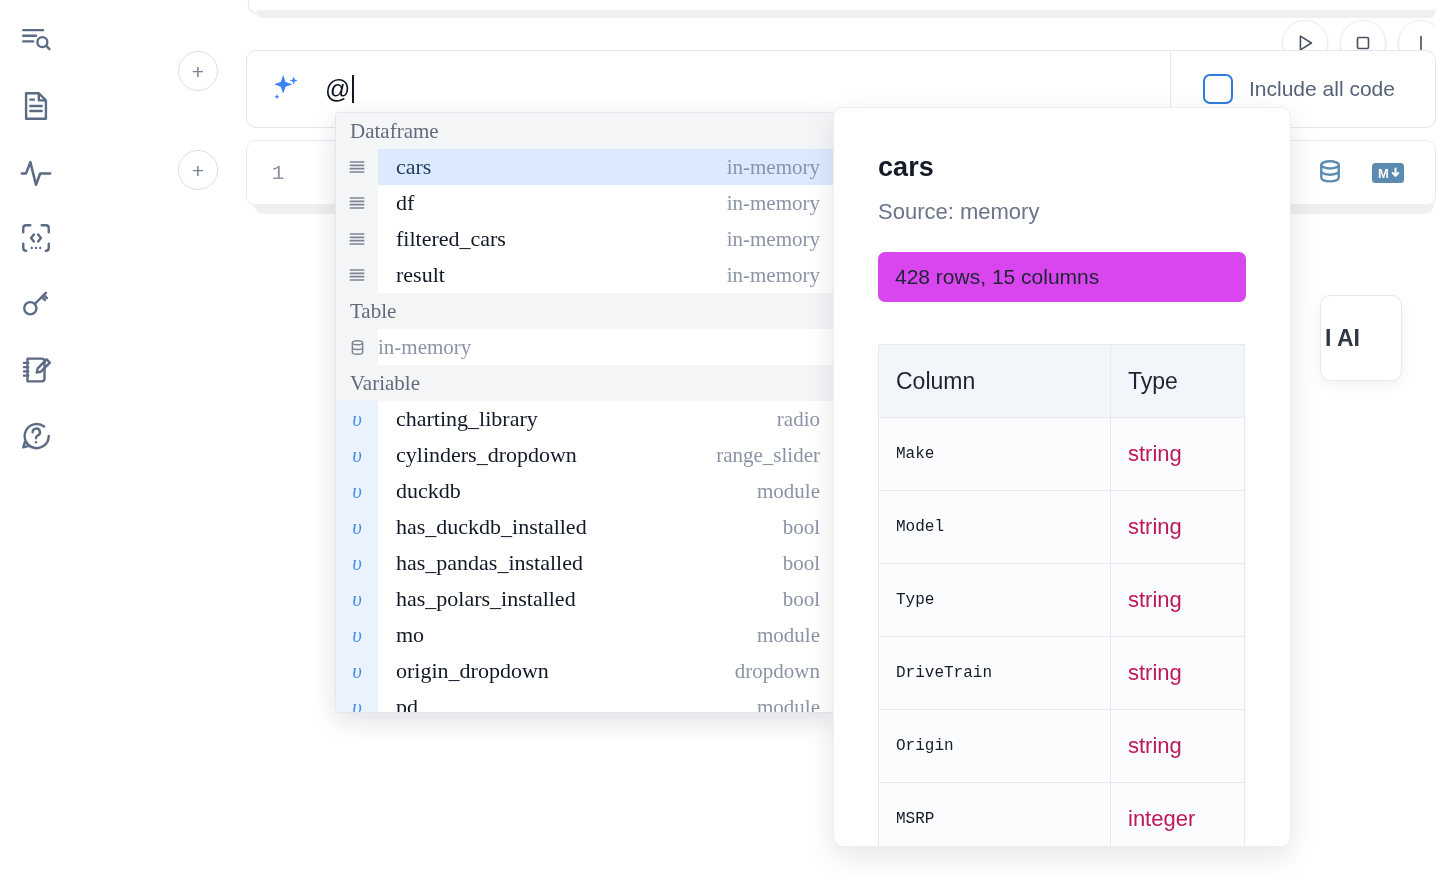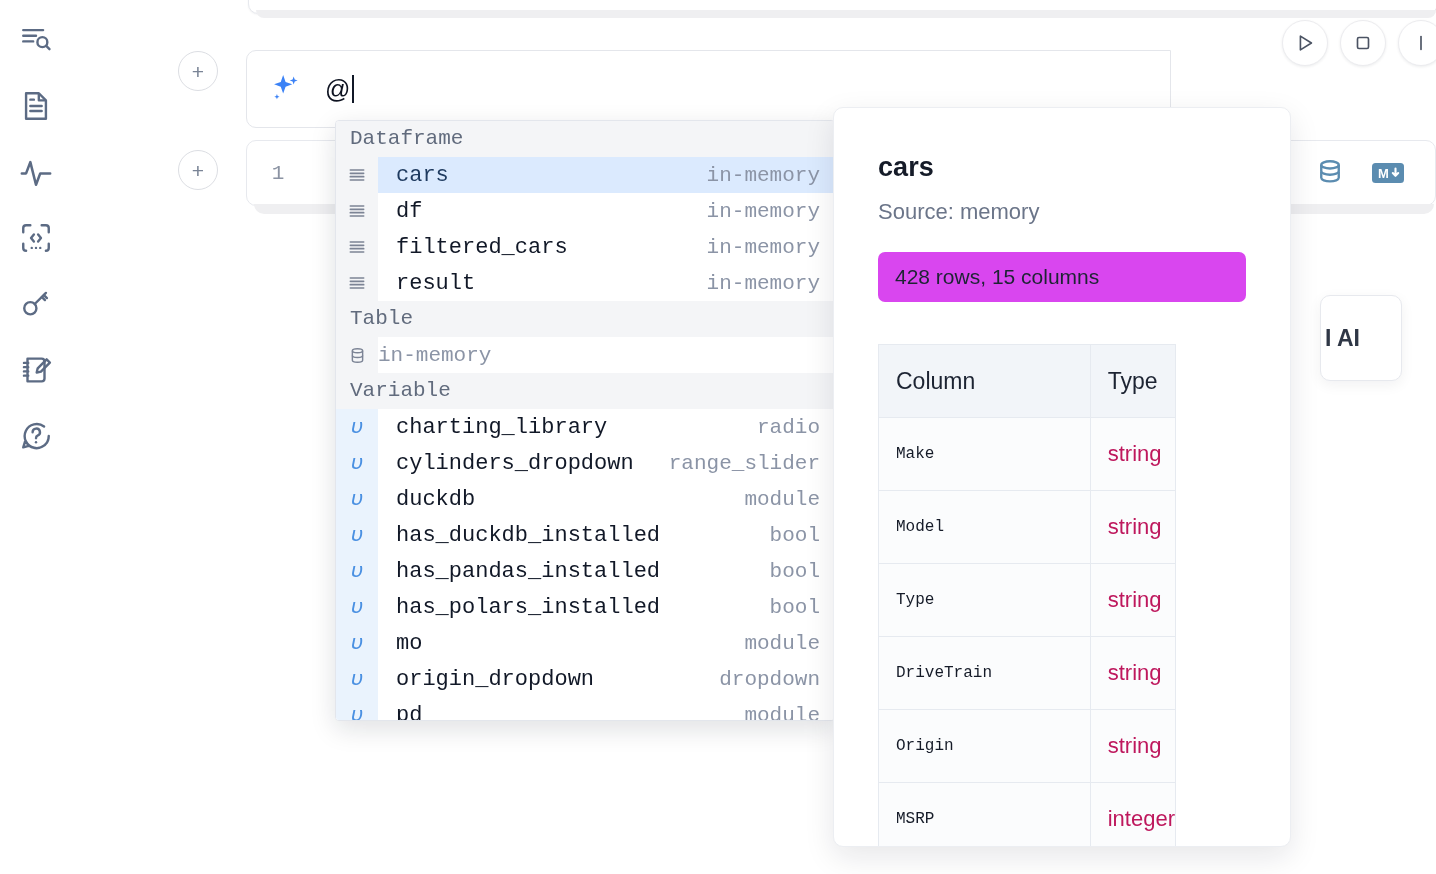--- a/index.html
+++ b/index.html
@@ -122,26 +122,26 @@
     box-shadow: 0 4px 14px rgba(16,24,40,.06);
     display: flex; align-items: center; justify-content: flex-start;
     padding-left: 4px;
     font-size: 23px; font-weight: 700; color: #2f3746;
     overflow: hidden;
     margin-left: 32px;
   }
 
   
   .ac {
-    position: absolute; left: 335px; top: 120px; width: 500px; height: 601px;
+    position: absolute; left: 335px; top: 112px; width: 500px; height: 601px;
     background: #ffffff; border: 1px solid #e3e6ec;
     border-radius: 4px;
     box-shadow: 0 8px 26px rgba(16,24,40,.13);
     overflow: hidden;
-    font-family: Liberation Mono, monospace;
+    font-family: Liberation Serif, serif;
   }
   .ac-group {
     height: 36px; line-height: 36px; padding-left: 14px;
     background: #f4f5f7; color: #616b7d; font-size: 21px;
   }
   .ac-row {
     height: 36px; display: flex; align-items: center;
     font-size: 22px; color: #111827; cursor: pointer; background: #fff;
   }
   .ac-row.sel { background: #dbeafe; }
@@ -170,21 +170,21 @@
   }
   .d-title {
     font-size: 27px; font-weight: 700; color: #151b28; letter-spacing: .1px;
   }
   .d-source { margin-top: 16px; font-size: 22px; color: #6b7589; }
   .d-stats {
     margin-top: 27px; background: #d946ef; border-radius: 7px;
     height: 50px; line-height: 50px; padding-left: 17px;
     font-size: 21px; color: #1d2433;
   }
-  .d-table { margin-top: 42px; width: 298px; border-collapse: collapse; }
+  .d-table { margin-top: 42px; width: 367px; border-collapse: collapse; }
   .d-table th, .d-table td {
     border: 1px solid #e6eaf0; text-align: left; height: 73px;
     padding-left: 17px; vertical-align: middle;
   }
   .d-table th {
     background: #f2f5f9; font-weight: 400; font-size: 23px; color: #1d2433;
   }
   .d-table th:first-child { width: 232px; }
   .d-table td.col {
     font-family: Liberation Mono, monospace; font-size: 16px; color: #151b28;
@@ -288,20 +288,24 @@
         <path d="M17.4 3.2l.75 2.05 2.05.75-2.05.75-.75 2.05-.75-2.05-2.05-.75 2.05-.75z"></path>
         <path d="M5.6 15.6l.5 1.35 1.35.5-1.35.5-.5 1.35-.5-1.35-1.35-.5 1.35-.5z"></path>
       </svg>
     </span>
     <span class="ai-input-wrap">
       <span class="ai-input-text">@</span>
         <span class="caret"></span>
     </span>
   </div>
 
+  <div class="ai-right">
+    <span class="chk-box"></span>
+    <span class="chk-label">Include all code</span>
+  </div>
 
   <div class="code-cell">
     <span class="gutter">1</span>
     <span class="cell-icons">
       <span>
         <svg width="30" height="30" viewBox="0 0 24 24" fill="none" stroke="#5b8cb0" stroke-width="1.9">
           <ellipse cx="12" cy="5.5" rx="7" ry="2.9"></ellipse>
           <path d="M5 5.5v5c0 1.6 3.1 2.9 7 2.9s7-1.3 7-2.9v-5"></path>
           <path d="M5 10.8v5c0 1.6 3.1 2.9 7 2.9s7-1.3 7-2.9v-5"></path>
         </svg>

